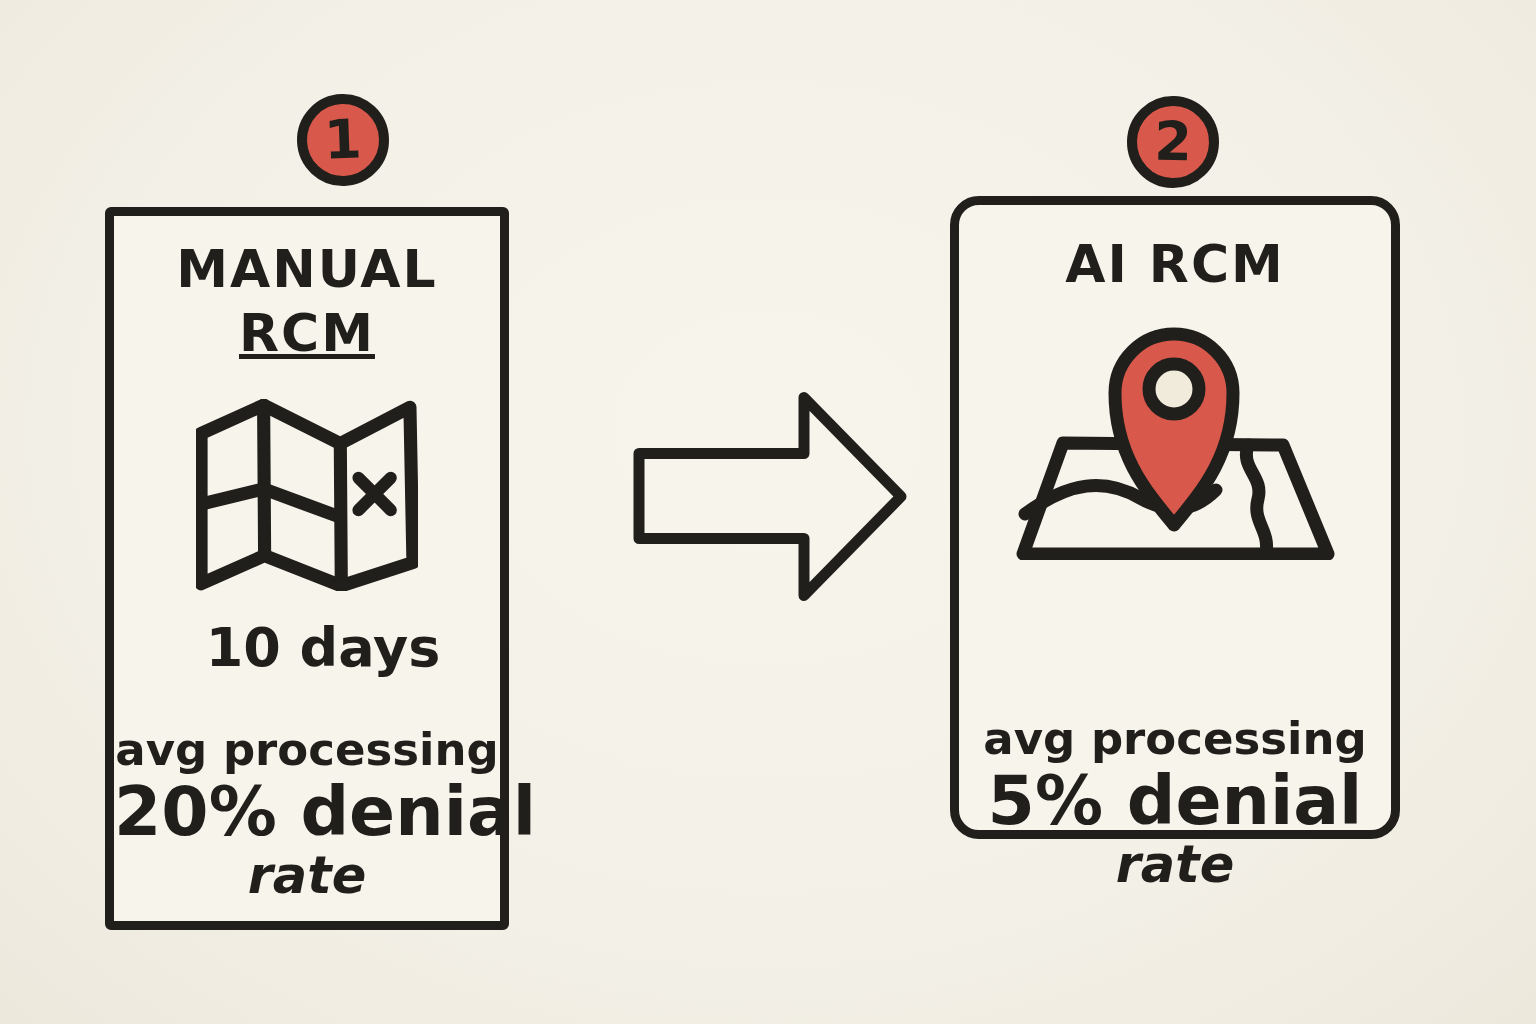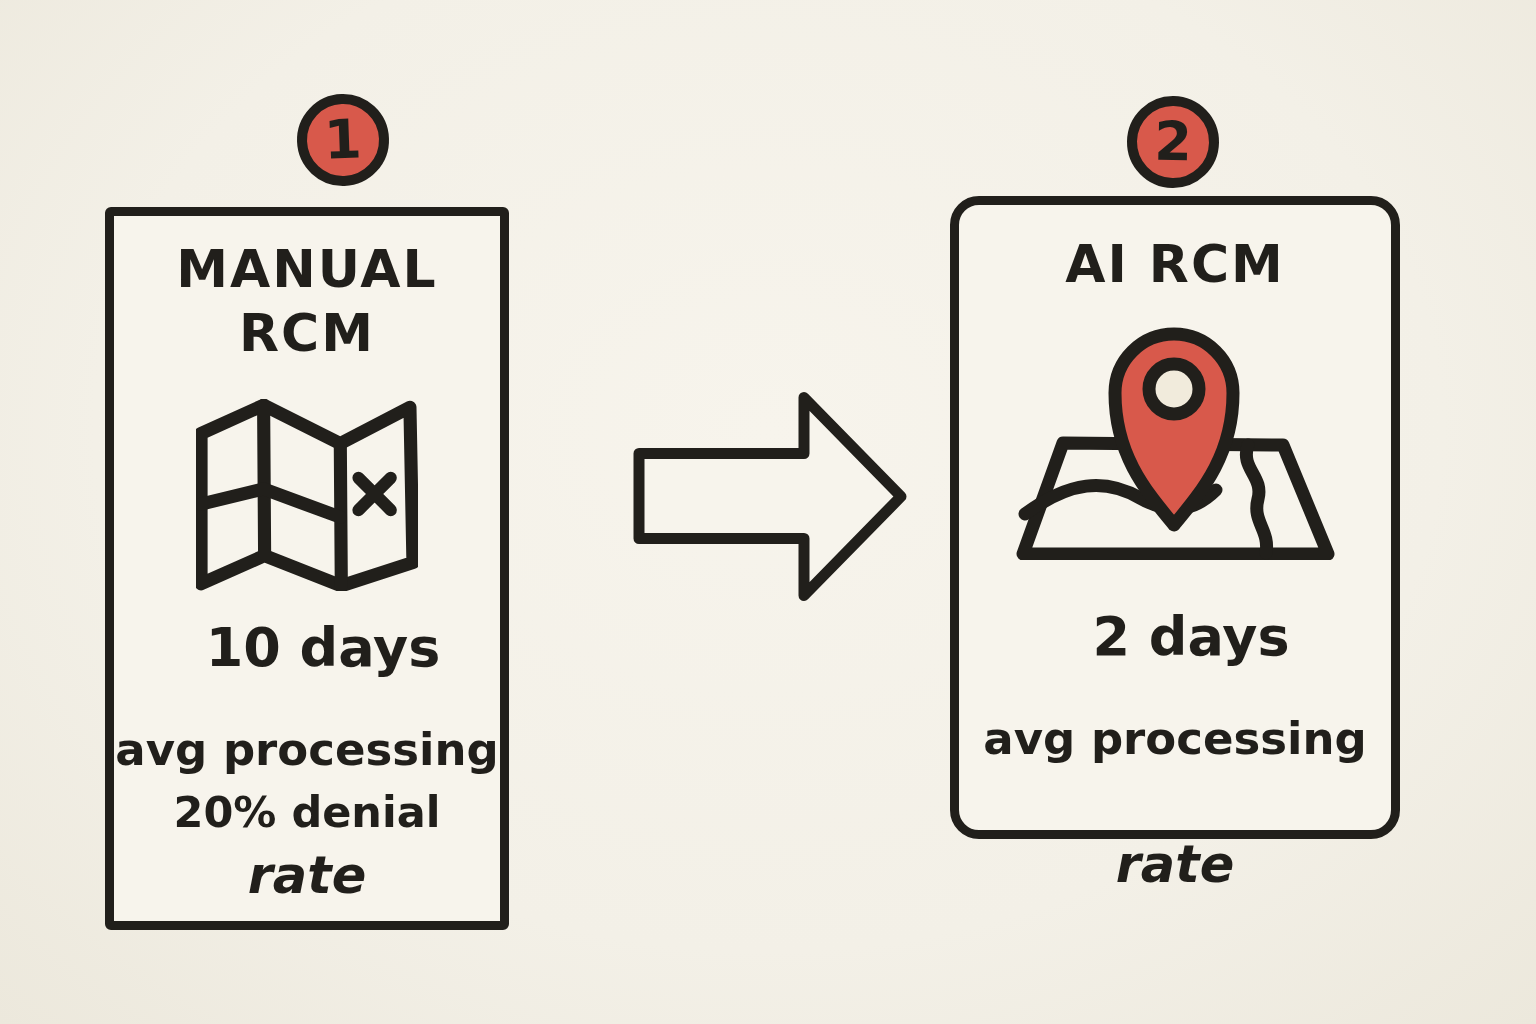--- a/index.html
+++ b/index.html
@@ -23,28 +23,28 @@
     background:var(--panel,#f7f4ec);
   }
   .panel-left{left:105px;top:207px;width:404px;height:723px;}
   .panel-right{left:950px;top:196px;width:450px;height:643px;border-radius:29px;}
   .panel .line{
     position:absolute;left:0;right:0;text-align:center;
     font-weight:700;white-space:nowrap;
   }
   .title{font-size:52px;line-height:62px;letter-spacing:2px;}
   .t1{top:22px;}
-  .t2{top:86px;}
+  .t2{top:86px;text-decoration:underline;}
   .panel-right .t1{top:28px;}
   .icon-wrap{position:absolute;left:50%;transform:translateX(-50%);}
   .panel-left .icon-wrap{top:183px;width:222px;height:192px;}
   .panel-right .icon-wrap{top:118px;width:320px;height:237px;}
   .stat-value{top:400px;font-size:54px;line-height:64px;padding-left:32px;}
   .stat-caption{top:474px;font-size:45px;line-height:56px;margin-top:32px;}
-  .stat2-l1{top:566px;font-size:43px;line-height:60px;}
+  .stat2-l1{top:566px;font-size:68px;line-height:60px;}
   .stat2-l2{top:630px;font-size:51px;line-height:60px;font-style:italic;}
   .arrow{position:absolute;left:633px;top:391px;width:274px;height:211px;}
   svg{display:block;width:100%;height:100%;}
   .stroke{fill:none;stroke:var(--ink,#211f1b);stroke-width:13;stroke-linecap:round;stroke-linejoin:round;}
   .stroke-thin{fill:none;stroke:var(--ink,#211f1b);stroke-width:12;stroke-linecap:round;stroke-linejoin:round;}
   .arrow-shape{fill:var(--panel,#f7f4ec);stroke:var(--ink,#211f1b);stroke-width:11;stroke-linejoin:round;}
   .pin-body{fill:var(--accent,#d8594b);stroke:var(--ink,#211f1b);stroke-width:13;stroke-linejoin:round;}
   .pin-hole{fill:var(--pin-inner,#f1ebdc);stroke:var(--ink,#211f1b);stroke-width:13;}
 </style>
 </head>
@@ -93,18 +93,18 @@
     <div class="icon-wrap">
       <svg viewBox="0 0 320 237" aria-hidden="true">
         <path class="stroke" d="M 48 120 L 268 122 L 313 231 L 8 231 Z"></path>
         <path class="stroke" d="M 10 191 C 55 158 90 155 125 175 C 155 192 180 188 201 167"></path>
         <path class="stroke" d="M 233 122 C 225 146 249 153 243 176 C 237 199 255 207 251 230"></path>
         <path class="pin-body" d="M 159 202 C 131 168 100 132 100 70 A 59 59 0 1 1 218 70 C 218 132 187 168 159 202 Z"></path>
         <circle class="pin-hole" cx="159" cy="66" r="25"></circle>
       </svg>
     </div>
 
-    <div class="line stat-value">2 days</div>
     <div class="line stat-caption">avg processing</div>
+    <div class="line stat2-l1">5% denial</div>
     <div class="line stat2-l2">rate</div>
   </section>
 
 </div>
 
 </body></html>

